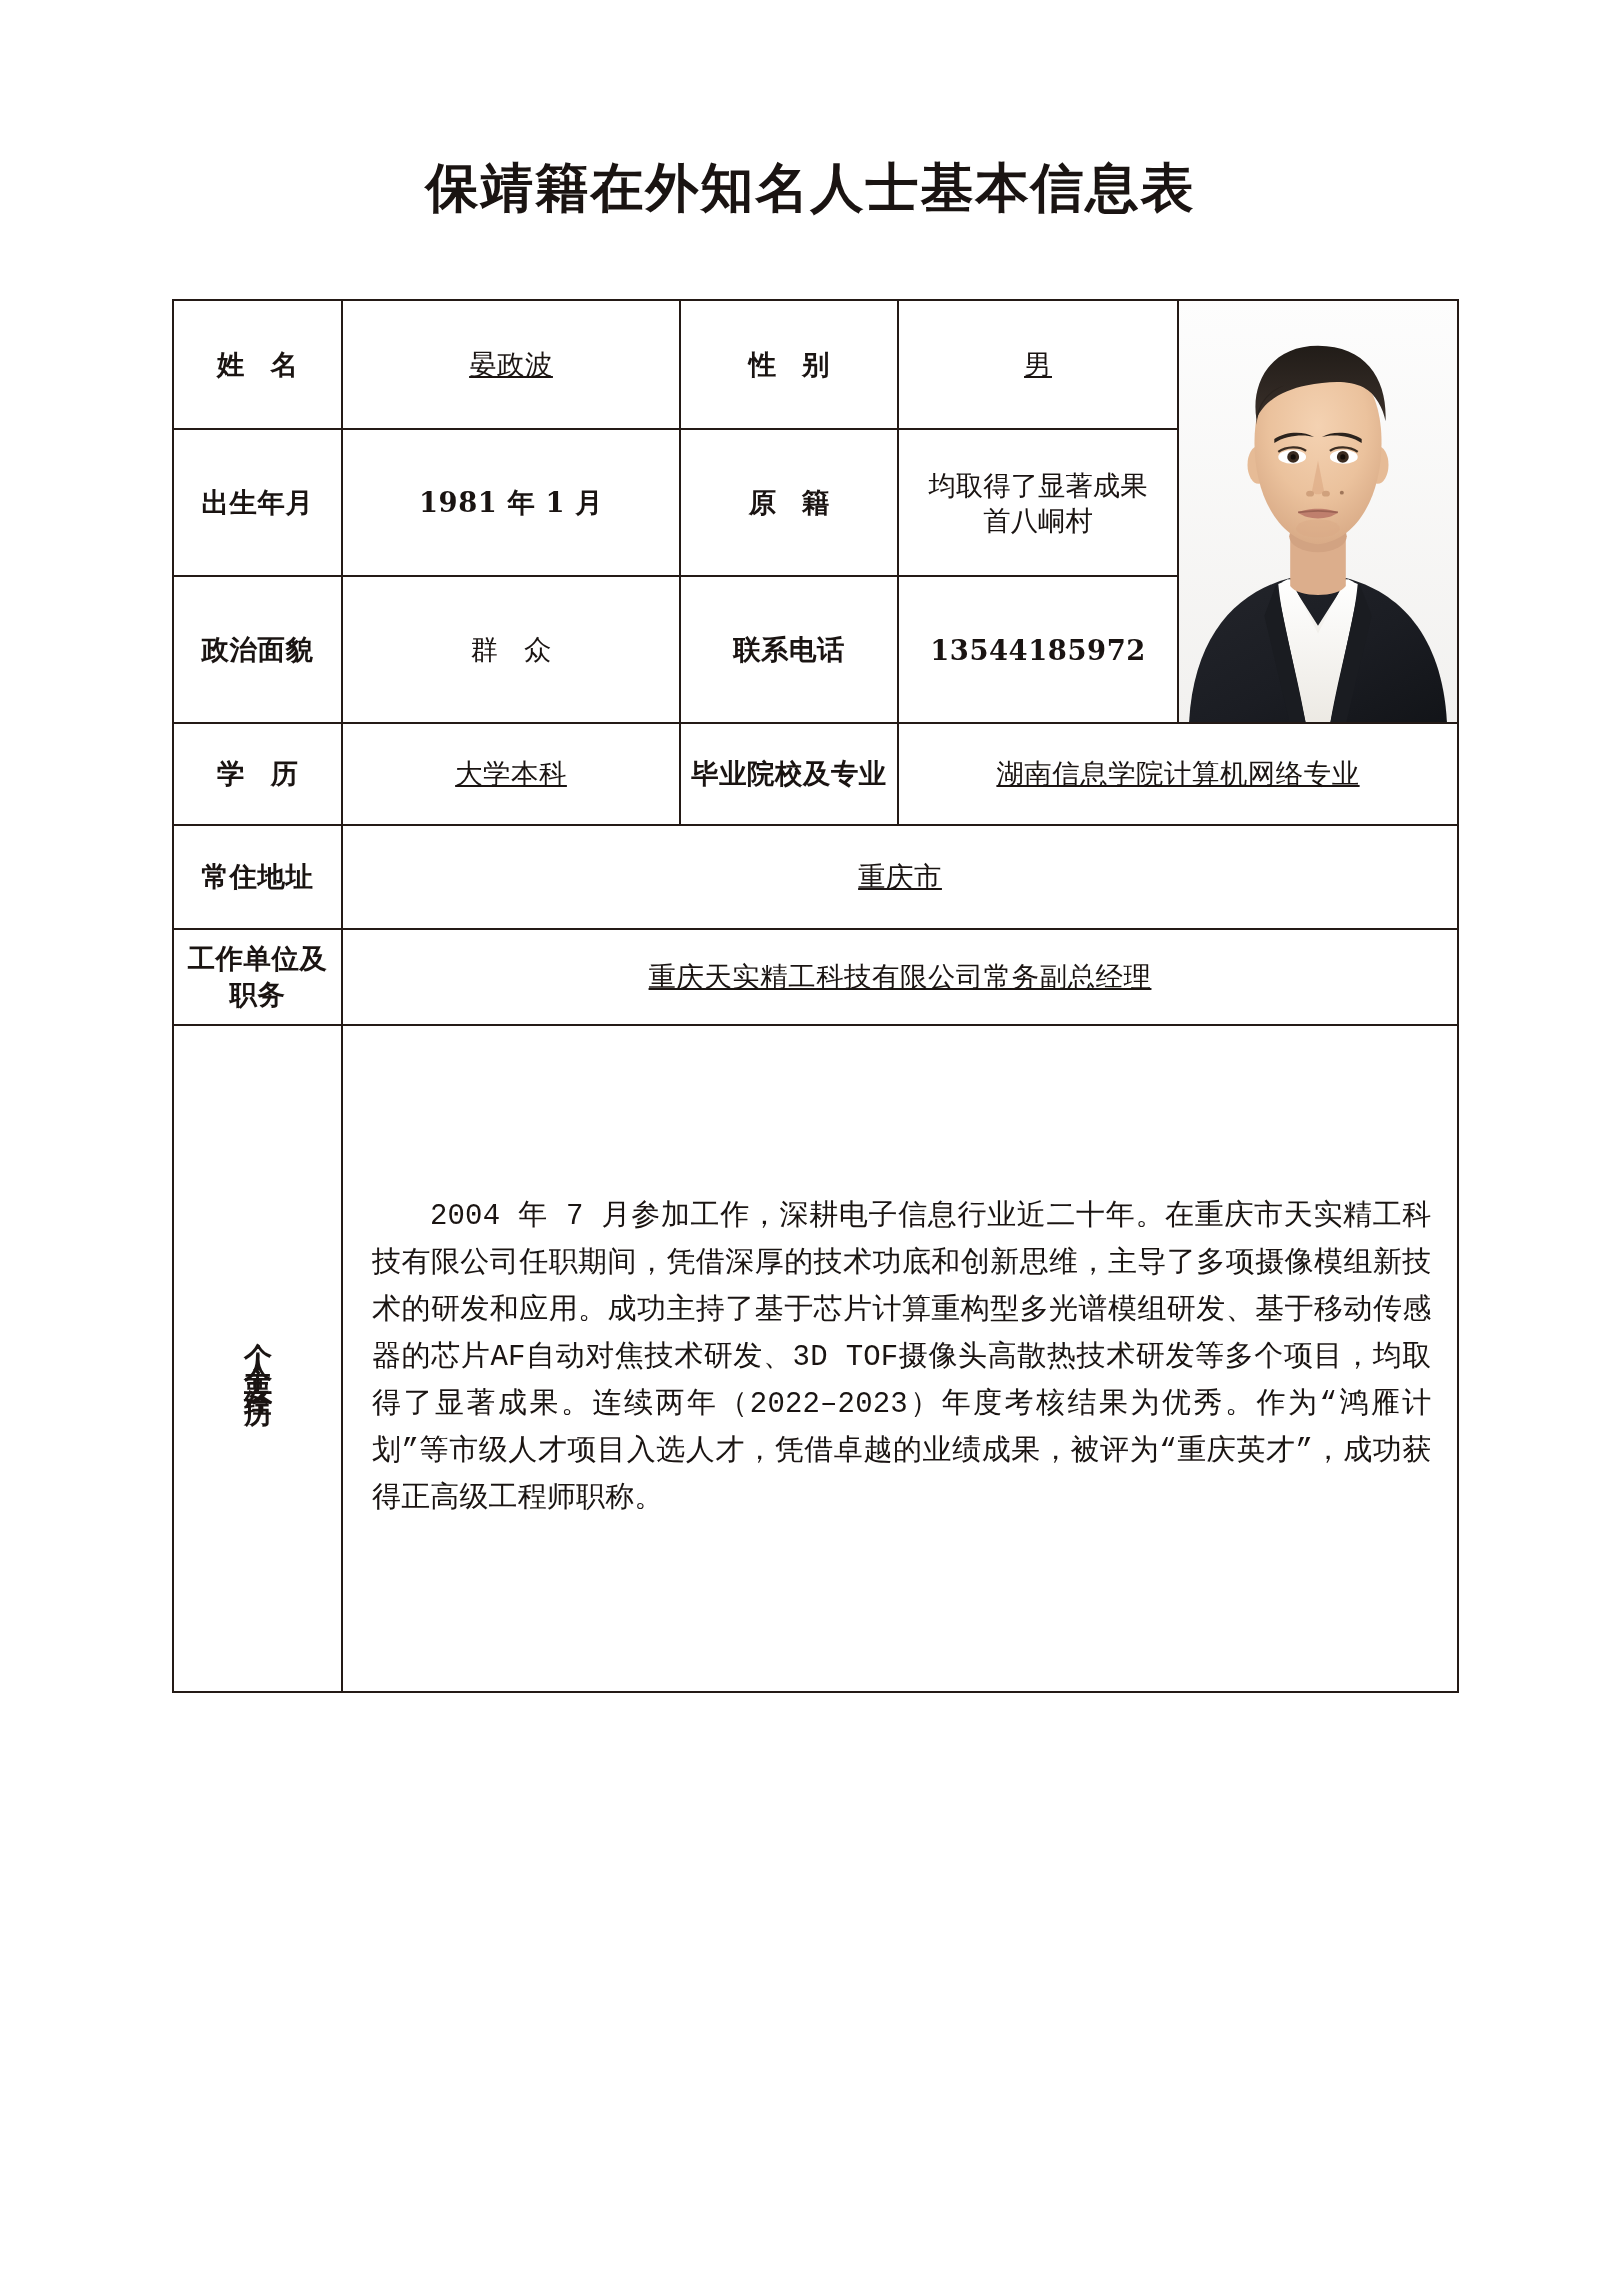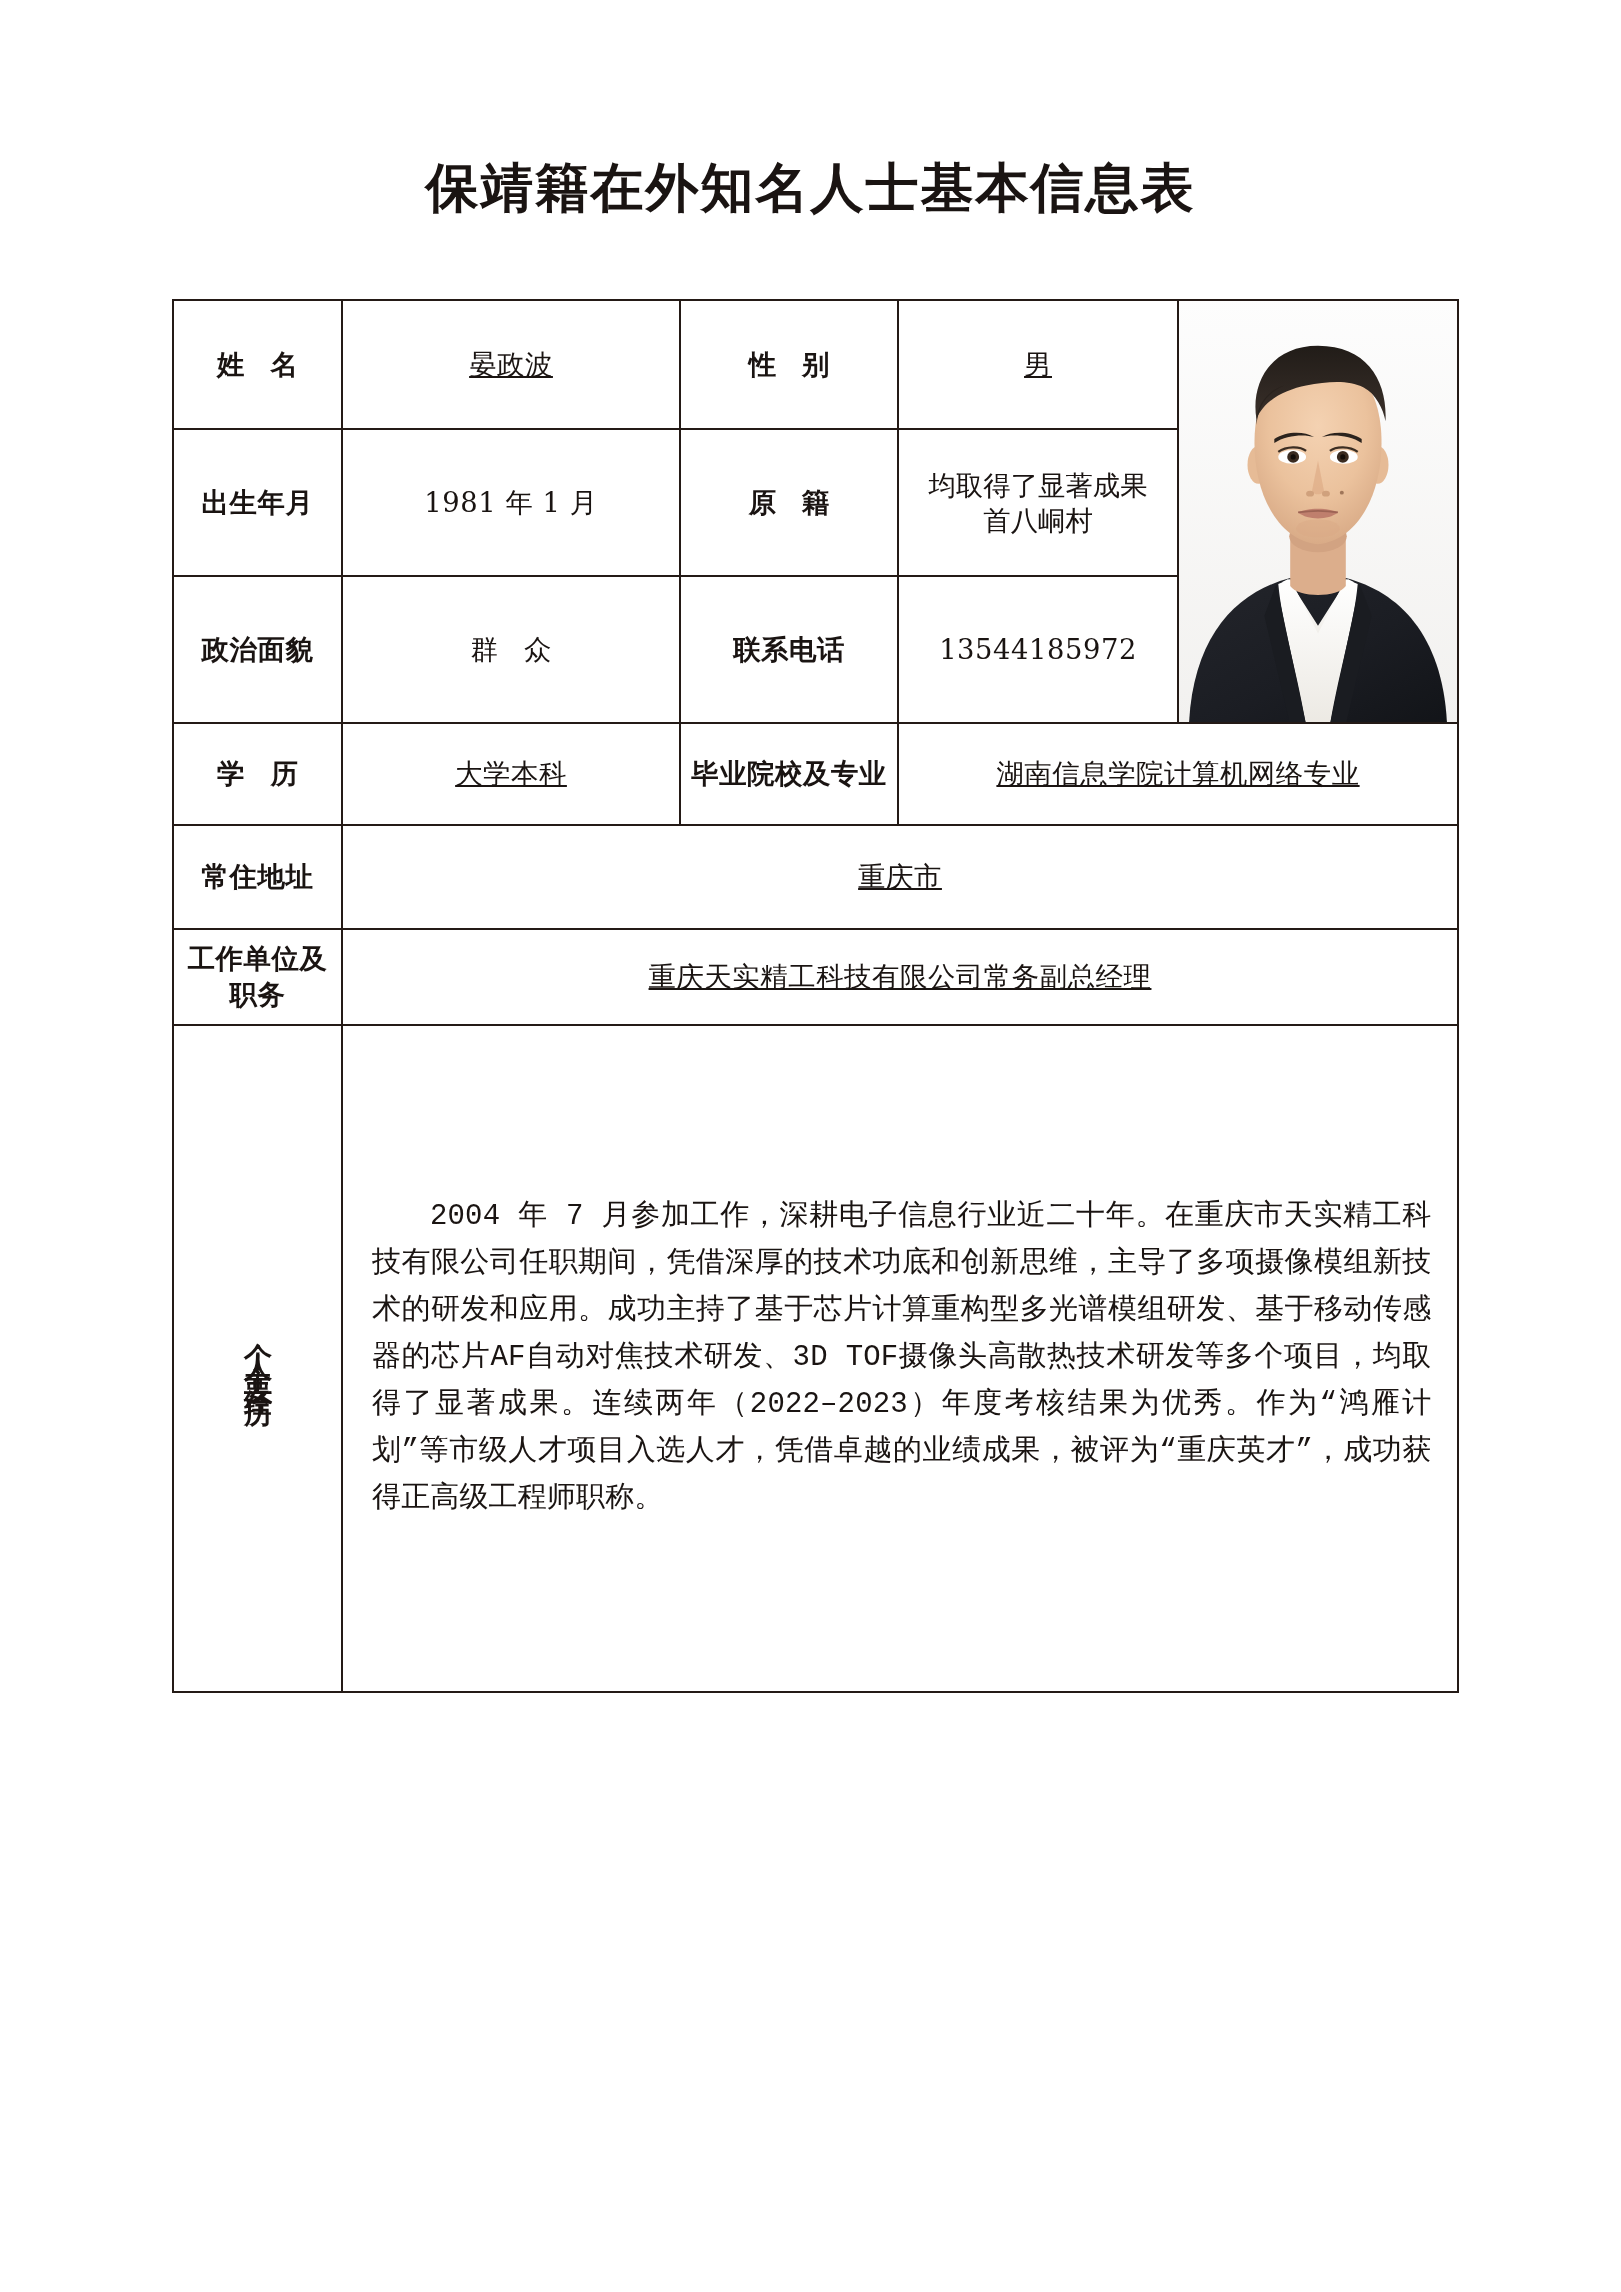--- a/index.html
+++ b/index.html
@@ -67,21 +67,21 @@
     letter-spacing: 0.02em;
     font-size: 26.5px;
   }
   .val {
     font-weight: 400;
     font-size: 27.4px;
     letter-spacing: 0.02em;
     text-decoration: underline;
   }
   .val-num {
-    font-weight: 400;
+    font-weight: 700;
     font-size: 27.4px;
     letter-spacing: 0.02em;
   }
   .val-sp {
     font-weight: 400;
     font-size: 27.4px;
     letter-spacing: 0.32em;
     text-indent: 0.32em;
   }
 

